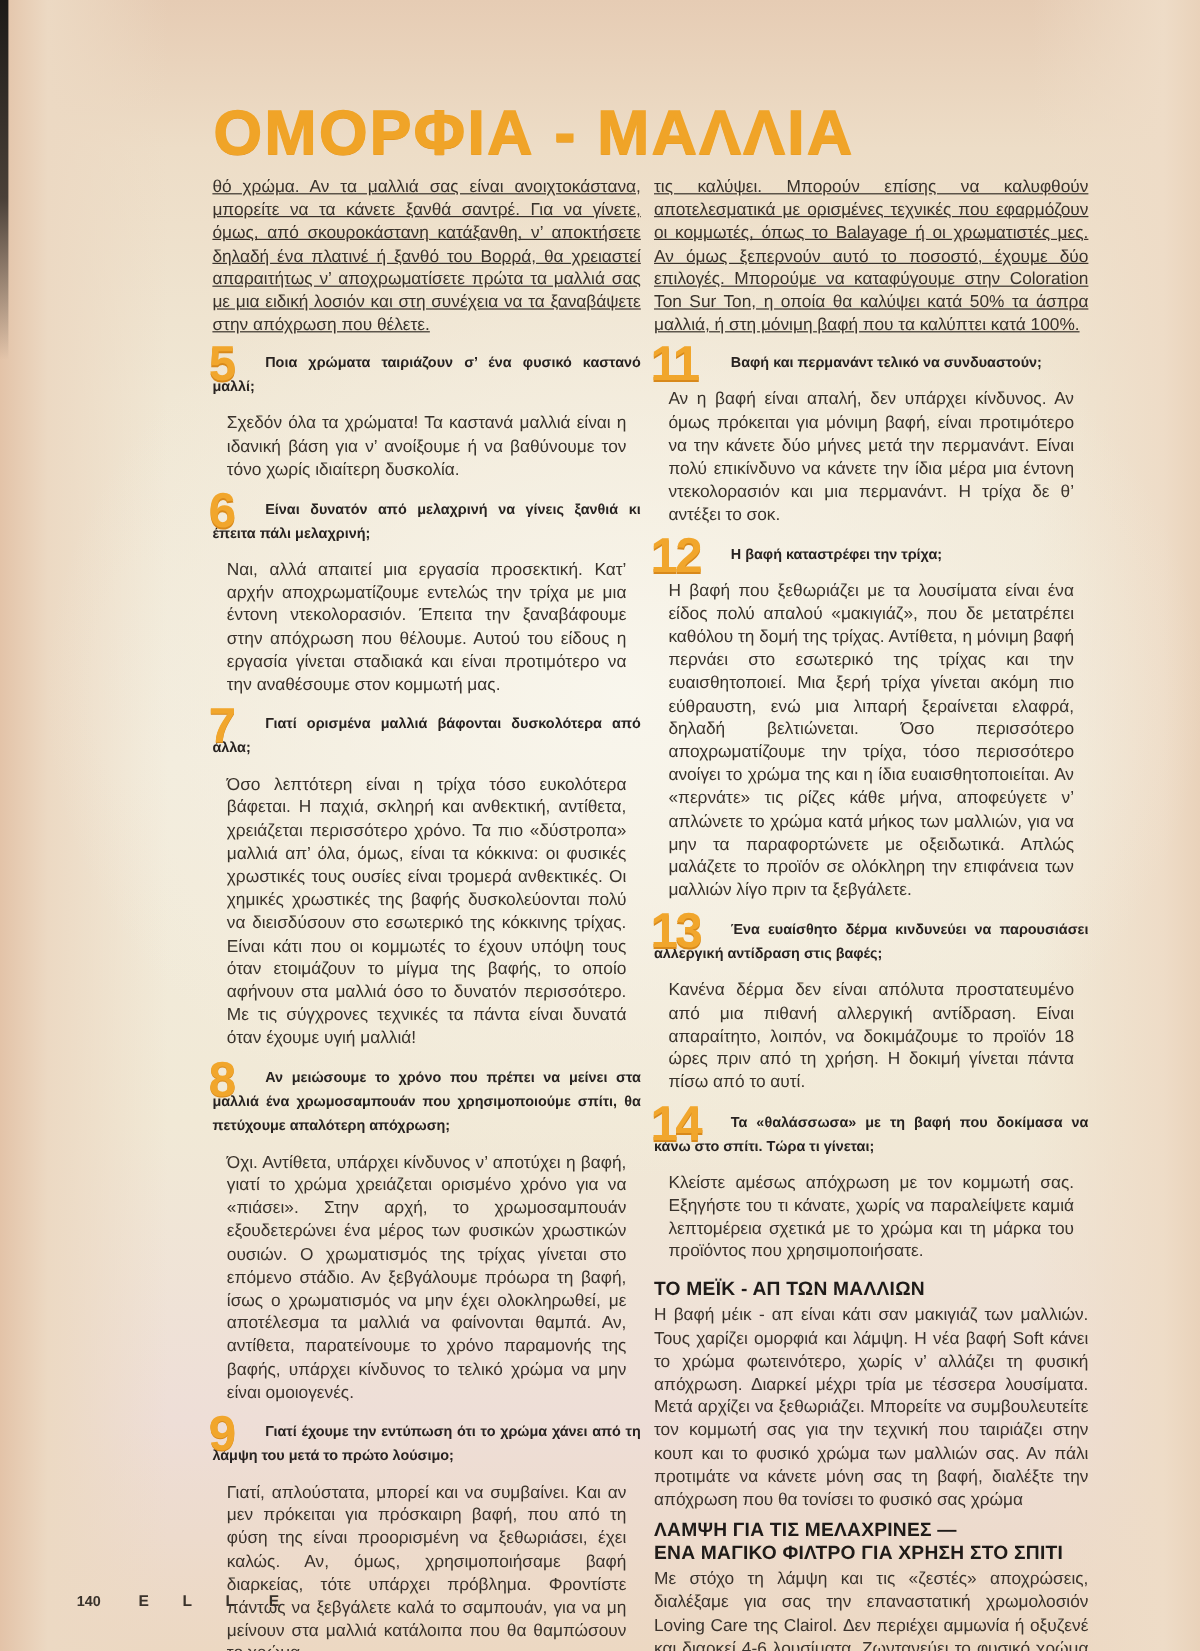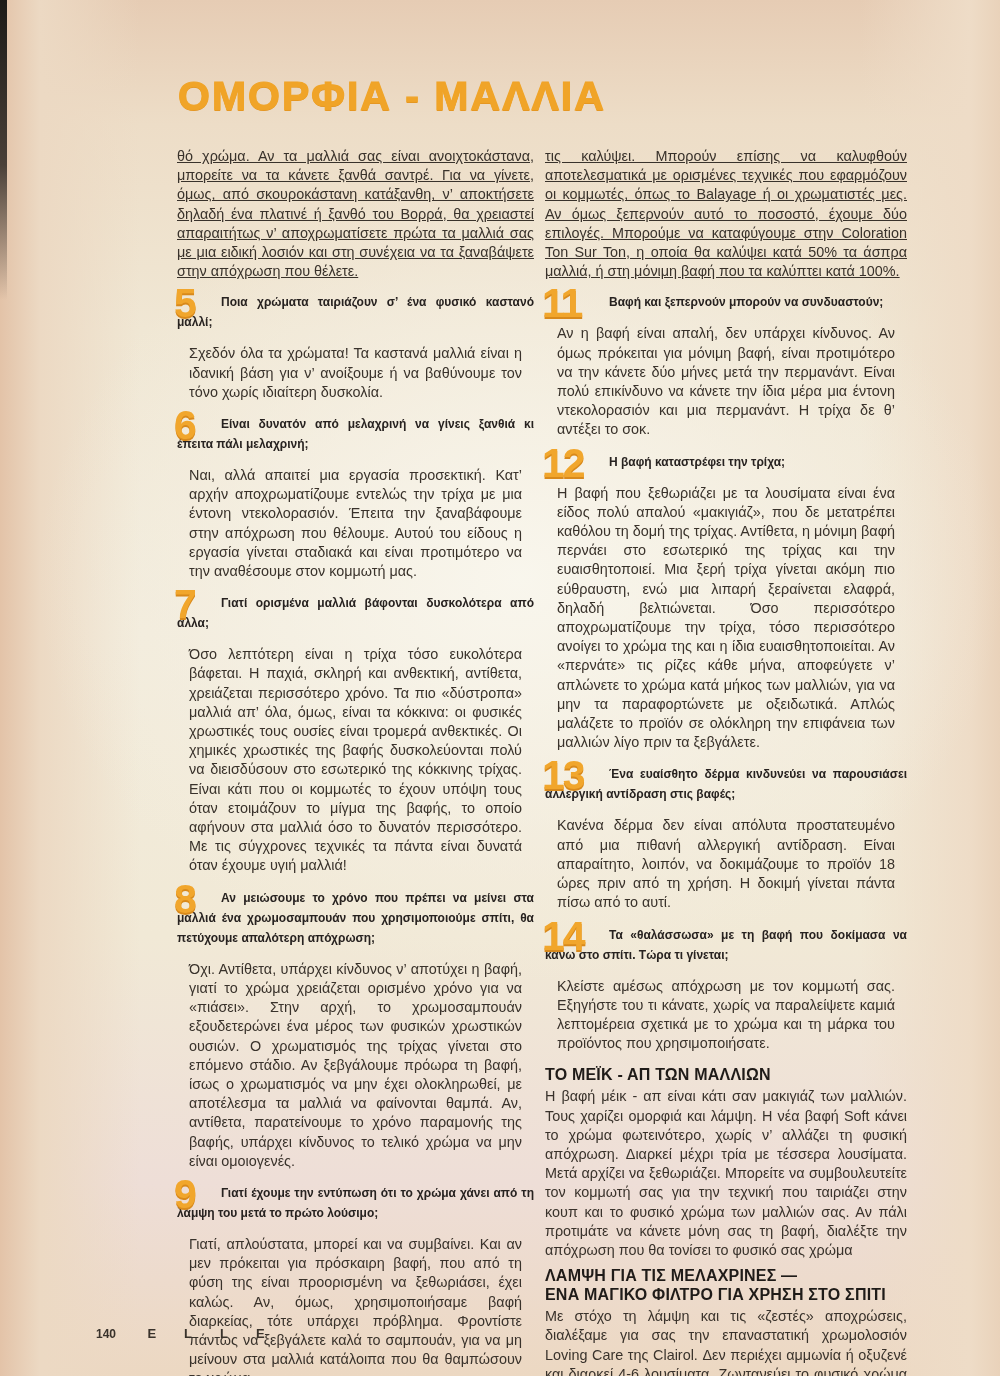--- a/index.html
+++ b/index.html
@@ -14,21 +14,21 @@
       linear-gradient(90deg, #e3c3a8 0%, #ecd9c3 4%, rgba(0,0,0,0) 14%),
       linear-gradient(90deg, rgba(0,0,0,0) 86%, #eedcc7 97%, #e9d2ba 100%),
       linear-gradient(180deg, #e6ccb4 0%, #edddc7 9%, #f0e7d4 24%, #f2ecdc 46%, #f1e9d6 68%, #eeded7 86%, #ecd8c2 100%);
   }
   .scan-edge{
     position:absolute;left:0;top:0;width:7px;height:300px;
     background:linear-gradient(180deg,#1c1a17 0%,#4a4038 55%,rgba(74,64,56,0) 100%);
   }
   .page-title{
     position:absolute;left:178px;top:46px;
-    font-size:41px;font-weight:900;letter-spacing:2px;
+    font-size:52px;font-weight:900;letter-spacing:2px;
     color:#f0a428;
     text-shadow:0 1px 0 #d9891c;
     -webkit-text-stroke:1.2px #f0a428;
   }
   .col{position:absolute;top:147px;color:#39322b;font-size:14.4px;line-height:19.2px;text-align:justify;}
   .col-left{left:177px;width:357px;}
   .col-right{left:545px;width:362px;}
   .para{margin:0 0 4px 0;text-decoration:underline;}
   .qblock{position:relative;margin-top:11px;}
   .qnum{
@@ -47,21 +47,21 @@
   .section-heading{
     font-weight:900;color:#1f1b18;font-size:16px;line-height:19px;
     letter-spacing:.2px;white-space:pre-line;margin:0 0 3px 0;
     font-stretch:condensed;
   }
   .section-body{margin:0;}
   .footer{
     position:absolute;left:64px;top:1326px;
     font-size:12px;font-weight:bold;color:#39322b;
   }
-  .footer .pgnum{letter-spacing:0;margin-left:32px;}
+  .footer .pgnum{letter-spacing:0;}
   .footer .mag{margin-left:28px;letter-spacing:28px;font-size:13px;}
 </style>
 </head>
 <body>
 
 <div class="paper"></div>
 <div class="scan-edge"></div>
 
 <h1 class="page-title">ΟΜΟΡΦΙΑ - ΜΑΛΛΙΑ</h1>
 
@@ -103,21 +103,21 @@
     <p class="qhead">Πώς μπορούμε να «καμουφλάρουμε» τις πρώτες άσπρες τρίχες;</p>
     <p class="qanswer">Αν δεν υπερβαίνουν το 30% των μαλλιών και συγκεντρωμένες σ’ ένα σημείο, η πρόσκαιρη βαφή μπορεί να</p>
   </div>
 </div>
 
 <div class="col col-right">
   <p class="para">τις καλύψει. Μπορούν επίσης να καλυφθούν αποτελεσματικά με ορισμένες τεχνικές που εφαρμόζουν οι κομμωτές, όπως το Balayage ή οι χρωματιστές μες. Αν όμως ξεπερνούν αυτό το ποσοστό, έχουμε δύο επιλογές. Μπορούμε να καταφύγουμε στην Coloration Ton Sur Ton, η οποία θα καλύψει κατά 50% τα άσπρα μαλλιά, ή στη μόνιμη βαφή που τα καλύπτει κατά 100%.</p>
 
   <div class="qblock two">
     <span class="qnum">11</span>
-    <p class="qhead">Βαφή και ξεπερνούν μπορούν να συνδυαστούν;</p>
+    <p class="qhead">Βαφή και περμανάντ τελικό να συνδυαστούν;</p>
     <p class="qanswer">Αν η βαφή είναι απαλή, δεν υπάρχει κίνδυνος. Αν όμως πρόκειται για μόνιμη βαφή, είναι προτιμότερο να την κάνετε δύο μήνες μετά την περμανάντ. Είναι πολύ επικίνδυνο να κάνετε την ίδια μέρα μια έντονη ντεκολορασιόν και μια περμανάντ. Η τρίχα δε θ’ αντέξει το σοκ.</p>
   </div>
 
   <div class="qblock two">
     <span class="qnum">12</span>
     <p class="qhead">Η βαφή καταστρέφει την τρίχα;</p>
     <p class="qanswer">Η βαφή που ξεθωριάζει με τα λουσίματα είναι ένα είδος πολύ απαλού «μακιγιάζ», που δε μετατρέπει καθόλου τη δομή της τρίχας. Αντίθετα, η μόνιμη βαφή περνάει στο εσωτερικό της τρίχας και την ευαισθητοποιεί. Μια ξερή τρίχα γίνεται ακόμη πιο εύθραυστη, ενώ μια λιπαρή ξεραίνεται ελαφρά, δηλαδή βελτιώνεται. Όσο περισσότερο αποχρωματίζουμε την τρίχα, τόσο περισσότερο ανοίγει το χρώμα της και η ίδια ευαισθητοποιείται. Αν «περνάτε» τις ρίζες κάθε μήνα, αποφεύγετε ν’ απλώνετε το χρώμα κατά μήκος των μαλλιών, για να μην τα παραφορτώνετε με οξειδωτικά. Απλώς μαλάζετε το προϊόν σε ολόκληρη την επιφάνεια των μαλλιών λίγο πριν τα ξεβγάλετε.</p>
   </div>
 
   <div class="qblock two">

